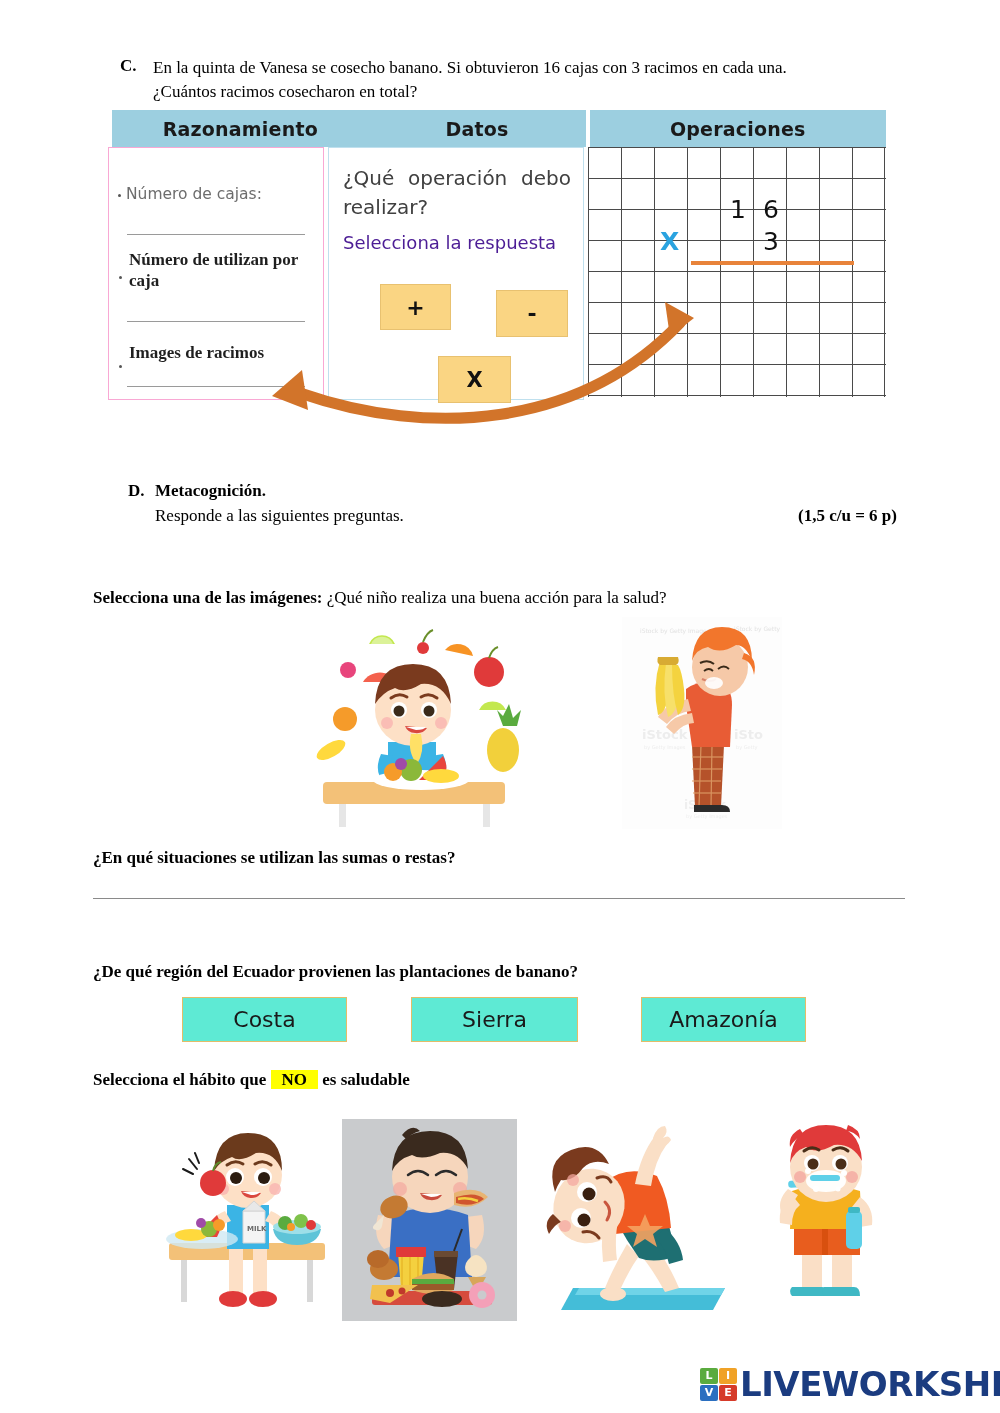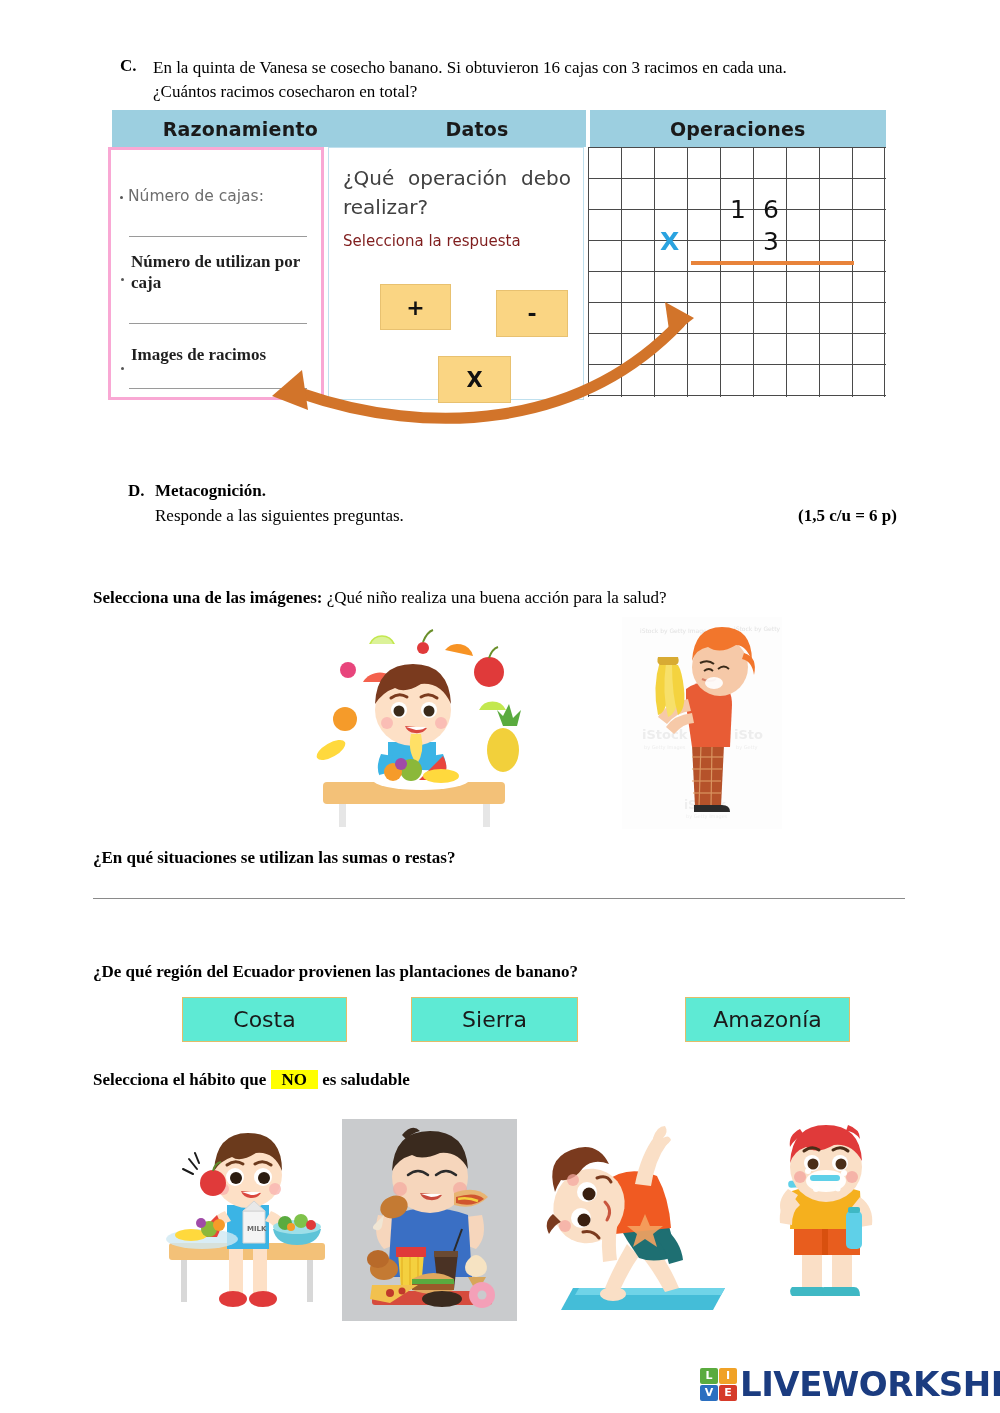--- a/index.html
+++ b/index.html
@@ -27,21 +27,21 @@
     font-weight:bold;font-size:19px;
     display:flex;align-items:center;justify-content:center;
     letter-spacing:.2px;
   }
   .th-datos{width:218px;}
   .th-raz{width:258px;margin-left:4px;}
   .th-ops{width:298px;margin-left:4px;}
 
   .tbody{display:flex;height:255px;}
   .cell-datos{
-    width:216px;height:253px;border:3px solid #f9a8d4;
+    width:216px;height:253px;border:1px solid #f9a8d4;
     background:#fff;position:relative;box-sizing:border-box;
   }
   .cell-raz{
     width:256px;height:253px;border:1px solid #bfe0ee;
     background:#fff;position:relative;box-sizing:border-box;margin-left:4px;
   }
   .cell-ops{width:298px;height:253px;position:relative;margin-left:4px;}
   .d-bullet{position:absolute;width:3px;height:3px;background:#555;border-radius:50%;}
   .d-txt{position:absolute;font-size:16px;color:#3d3d3d;}
   .d-txt.t1{font-family:"DejaVu Sans", sans-serif;font-size:15.5px;color:#6d6d6d;}
@@ -49,21 +49,21 @@
   .d-line{position:absolute;left:18px;width:178px;height:0;border-top:1.6px solid #9a9a9a;}
 
   
   .r-q{
     position:absolute;left:14px;top:16px;width:228px;
     font-family:"DejaVu Sans", sans-serif;font-size:20px;color:#404040;
     line-height:29px;text-align:justify;
   }
   .r-sub{
     position:absolute;left:14px;top:84px;
-    font-family:"DejaVu Sans", sans-serif;font-size:15px;color:#7f1d1d;
+    font-family:"DejaVu Sans", sans-serif;font-size:18px;color:#4c1d95;
   }
   .opbtn{
     position:absolute;background:#fad583;border:1px solid #e8c170;
     display:flex;align-items:center;justify-content:center;
     font-family:"DejaVu Sans", sans-serif;font-weight:bold;color:#111;
   }
   .opbtn.plus{left:51px;top:136px;width:69px;height:44px;font-size:22px;}
   .opbtn.minus{left:167px;top:142px;width:70px;height:45px;font-size:22px;}
   .opbtn.times{left:109px;top:208px;width:71px;height:45px;font-size:21px;}
 
@@ -104,21 +104,21 @@
 
   
   .q3{position:absolute;left:93px;top:962px;font-weight:bold;font-size:17px;}
   .regbtn{
     position:absolute;background:#5eead4;border:1px solid #e3bd68;
     display:flex;align-items:center;justify-content:center;
     font-family:"DejaVu Sans", sans-serif;font-size:22px;color:#1a1a1a;
   }
   .regbtn.b1{left:182px;top:997px;width:163px;height:43px;}
   .regbtn.b2{left:411px;top:997px;width:165px;height:43px;}
-  .regbtn.b3{left:641px;top:997px;width:163px;height:43px;margin-left:44px;}
+  .regbtn.b3{left:641px;top:997px;width:163px;height:43px;}
 
   
   .q4{position:absolute;left:93px;top:1070px;font-weight:bold;font-size:17px;}
   .hl{background:#ffff00;padding:0 11px;}
 
   .img-healthy{position:absolute;left:157px;top:1119px;width:180px;height:200px;}
   .img-junk{position:absolute;left:342px;top:1119px;width:175px;height:202px;}
   .img-yoga{position:absolute;left:527px;top:1122px;width:215px;height:197px;}
   .img-teeth{position:absolute;left:752px;top:1119px;width:175px;height:200px;}
 

